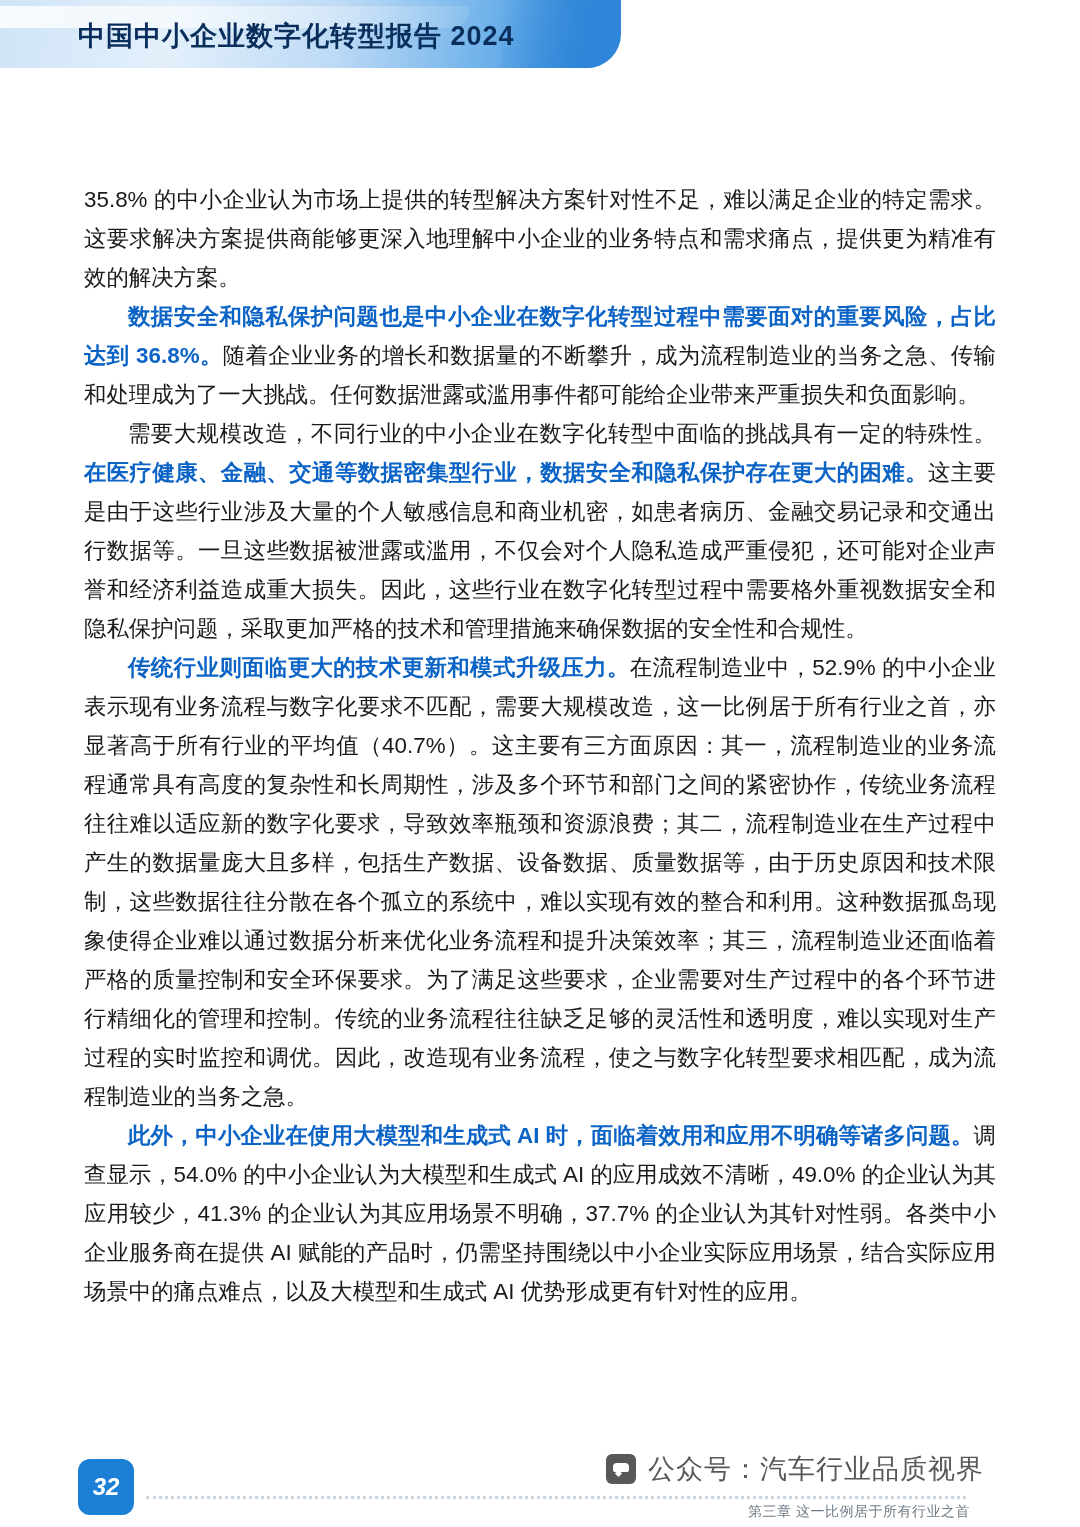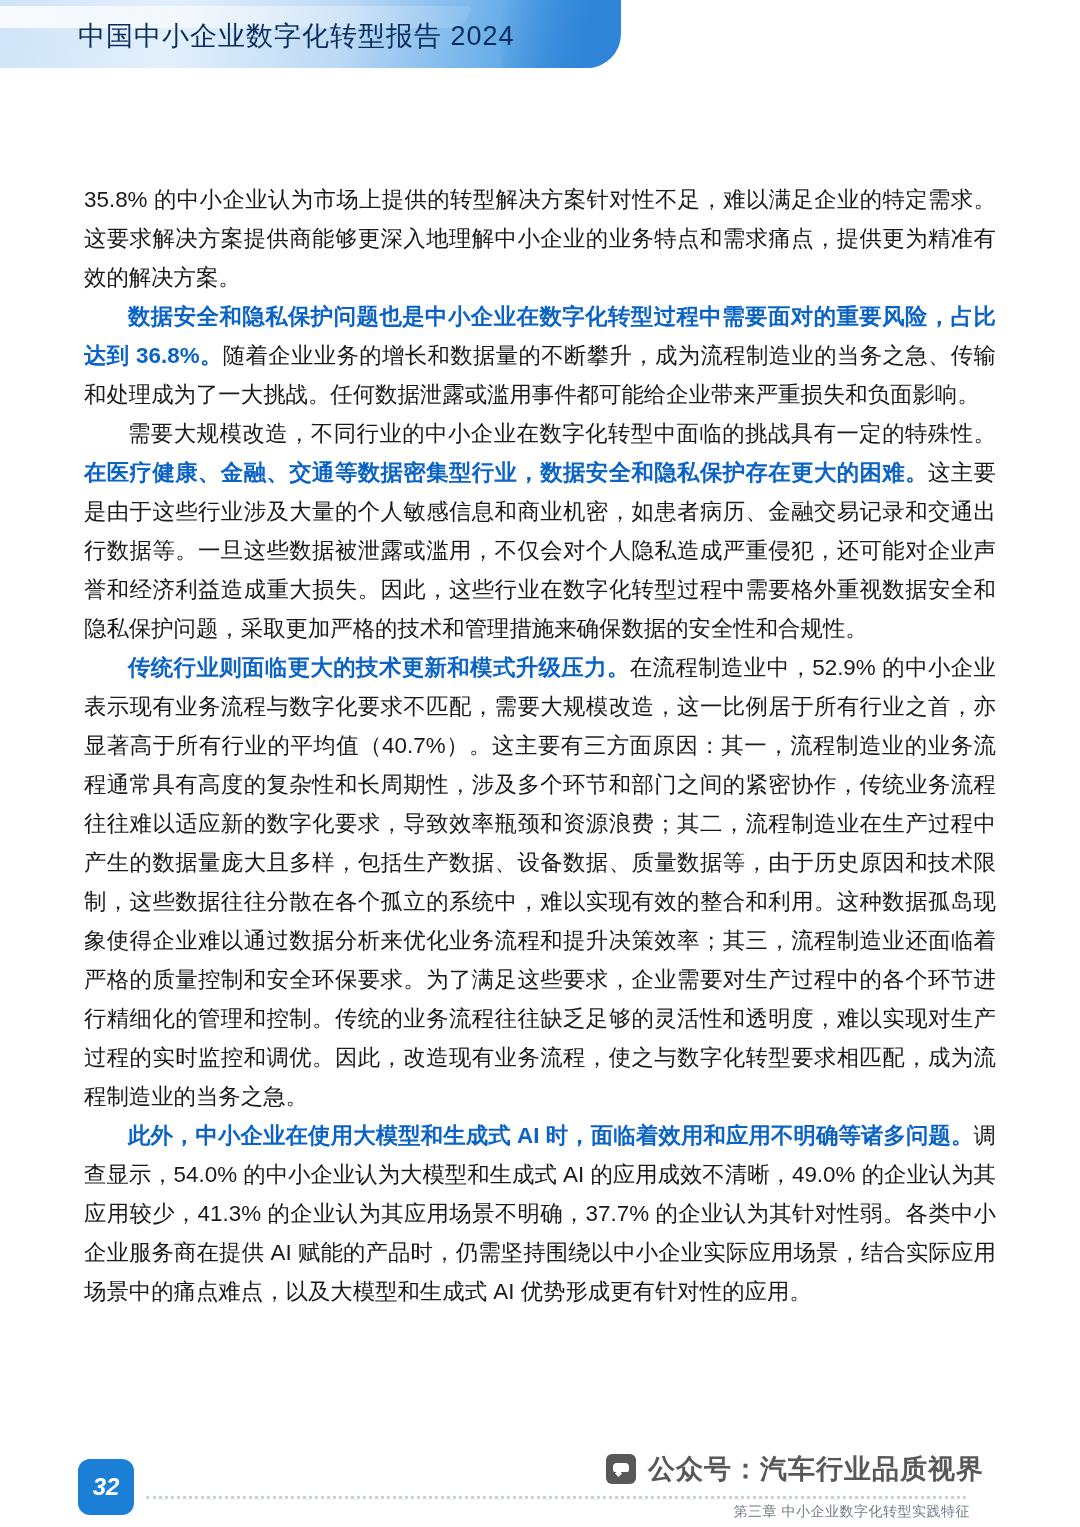--- a/index.html
+++ b/index.html
@@ -43,21 +43,21 @@
     top: 6px; left: 0;
     width: 470px; height: 22px;
     background: linear-gradient(90deg, rgba(255,255,255,0.85), rgba(255,255,255,0.1));
     border-bottom-right-radius: 20px;
   }
   .header-title {
     position: absolute;
     top: 18px;
     left: 78px;
     font-size: 27px;
-    font-weight: normal;
+    font-weight: bold;
     color: #0a2e5c;
     letter-spacing: 1px;
     white-space: nowrap;
   }
 
   
   .page-body {
     position: absolute;
     top: 168px;
     left: 84px;
@@ -120,21 +120,21 @@
     letter-spacing: 0.5px;
   }
   .watermark {
     position: absolute;
     right: 96px;
     bottom: 40px;
     display: flex;
     align-items: center;
     gap: 12px;
     font-size: 27px;
-    font-weight: bold;
+    font-weight: normal;
     color: #4a4a4a;
     letter-spacing: 1px;
     opacity: 0.92;
   }
   .wm-logo {
     width: 30px; height: 30px;
     background: #4a4a4a;
     border-radius: 6px;
     position: relative;
     flex: none;
@@ -174,14 +174,14 @@
   <p class="para indent" id="p5"><span class="hl">此外，中小企业在使用大模型和生成式 AI 时，面临着效用和应用不明确等诸多问题。</span><span>调查显示，54.0% 的中小企业认为大模型和生成式 AI 的应用成效不清晰，49.0% 的企业认为其应用较少，41.3% 的企业认为其应用场景不明确，37.7% 的企业认为其针对性弱。各类中小企业服务商在提供 AI 赋能的产品时，仍需坚持围绕以中小企业实际应用场景，结合实际应用场景中的痛点难点，以及大模型和生成式 AI 优势形成更有针对性的应用。</span></p>
 </div>
 
 <div class="footer">
   <div class="page-num-box">32</div>
   <div class="dotted-rule"></div>
   <div class="watermark">
     <span class="wm-logo"></span>
     <span>公众号：汽车行业品质视界</span>
   </div>
-  <div class="footer-chapter">第三章 中小企业数字化转型实践特征</div>
+  <div class="footer-chapter">第三章 这一比例居于所有行业之首</div>
 </div>
 
 </body></html>

